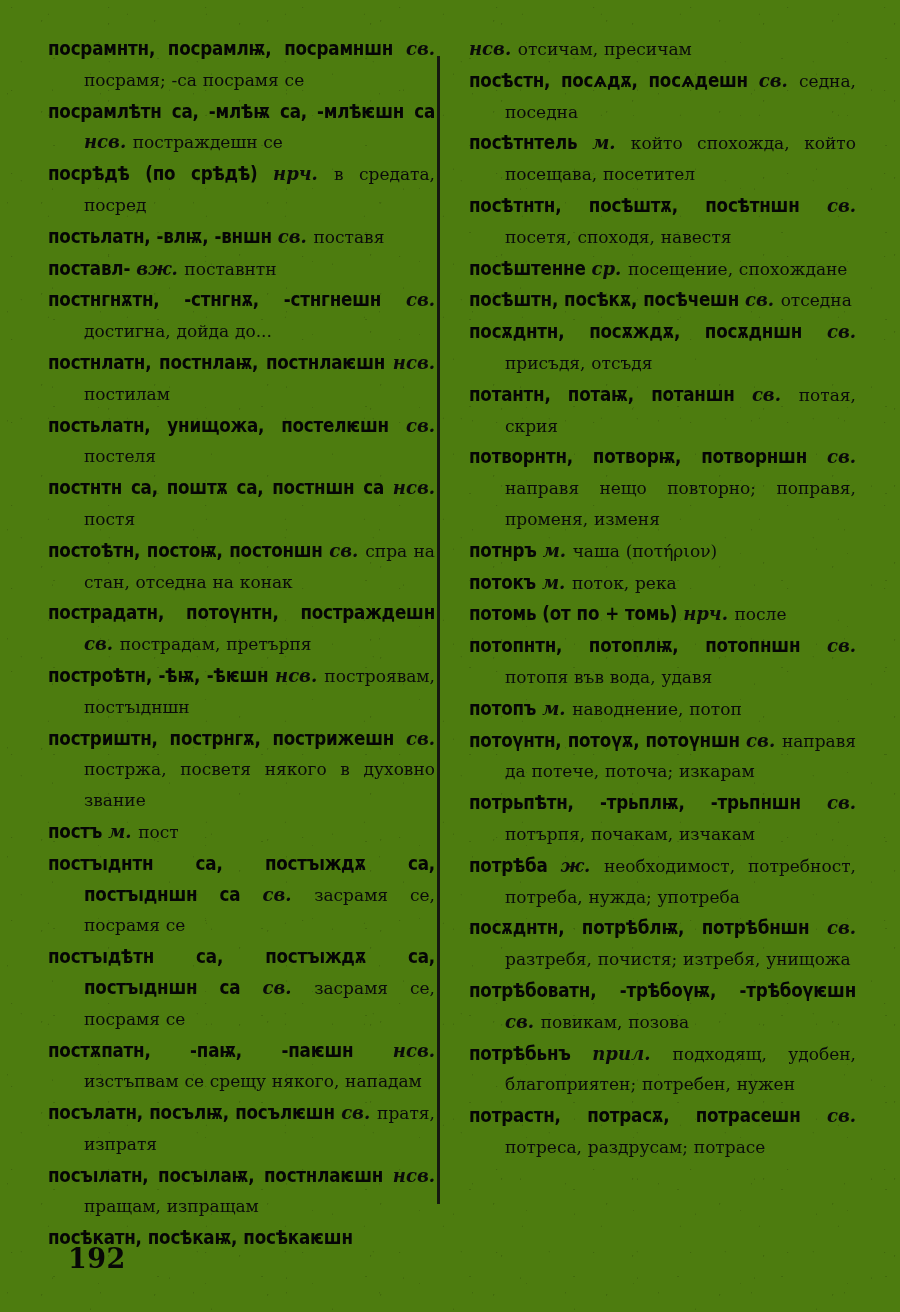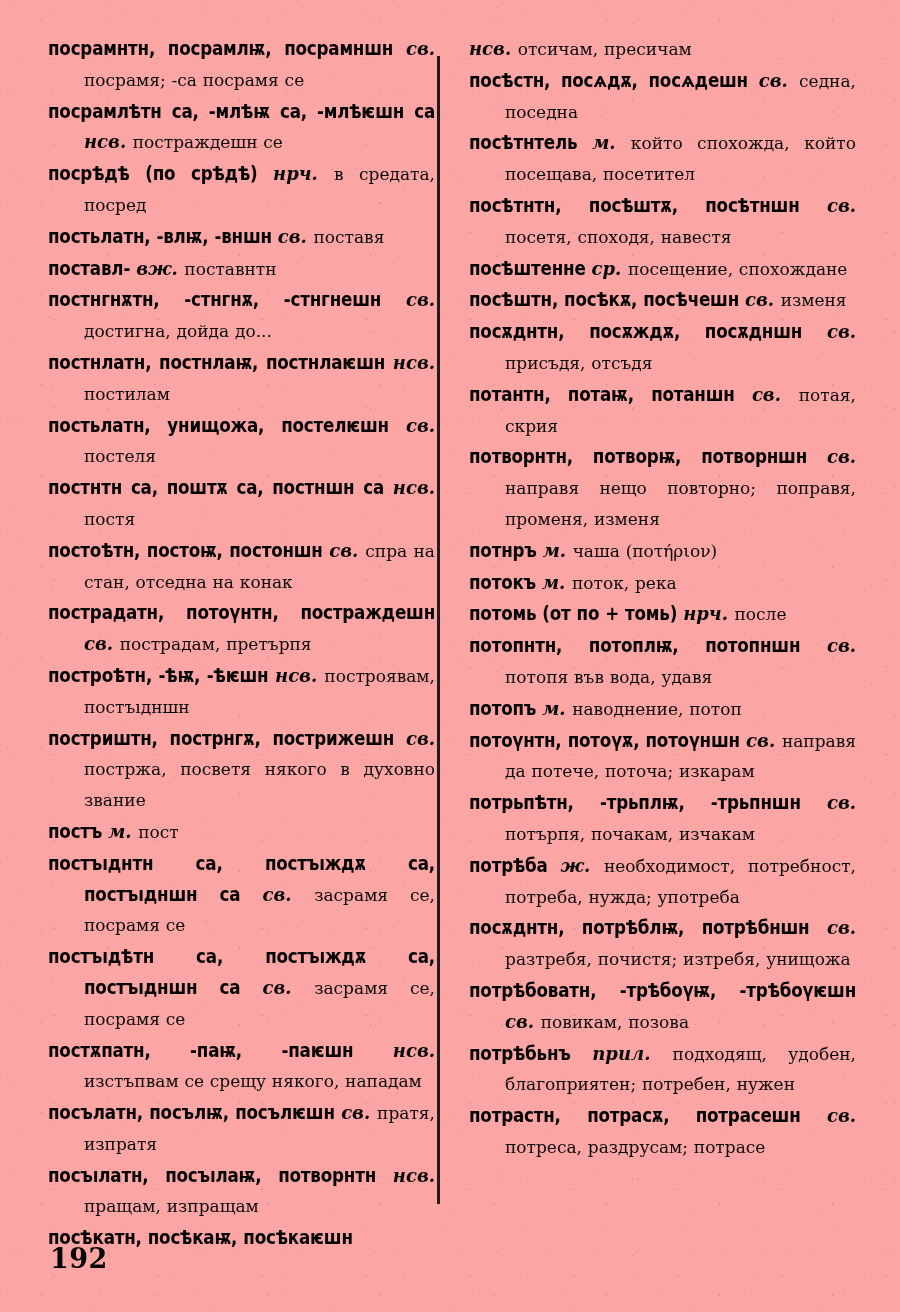--- a/index.html
+++ b/index.html
@@ -13,21 +13,21 @@
     overflow: hidden;
     font-family: "DejaVu Serif", "Liberation Serif", serif;
     color: #0a0a0a;
     position: relative;
   }
 
   
   .page {
     position: absolute;
     inset: 0;
-    background: #fca5a5;
+    background: #4d7c0f;
   }
   
   .grain {
     position: absolute;
     inset: 0;
     pointer-events: none;
     opacity: .30;
     background-image:
       radial-gradient(circle at 12% 9%,  rgba(0,0,0,.55) .6px, transparent .9px),
       radial-gradient(circle at 37% 23%, rgba(0,0,0,.45) .6px, transparent .9px),
@@ -104,21 +104,21 @@
   }
   
   .gl {
     font-family: "DejaVu Serif", "Liberation Serif", serif;
     font-weight: 400;
     font-size: 17px;
   }
 
   .folio {
     position: absolute;
-    left: 50px;
+    left: 68px;
     bottom: 38px;
     font-family: "DejaVu Serif", "Liberation Serif", serif;
     font-weight: 700;
     font-size: 27px;
     letter-spacing: .5px;
     color: #070707;
   }
 </style>
 </head>
 <body>
@@ -139,30 +139,30 @@
         <p class="entry"><span class="first"><span class="hw">постнтн са, поштѫ са, постншн са </span><span class="gr">нсв.</span> <span class="gl">постя</span></span></p>
         <p class="entry"><span class="first"><span class="hw">постоѣтн, постоѭ, постоншн </span><span class="gr">св.</span> <span class="gl">спра на стан, отседна на конак</span></span></p>
         <p class="entry"><span class="first"><span class="hw">пострадатн, потоүнтн, постраждешн </span><span class="gr">св.</span> <span class="gl">пострадам, претърпя</span></span></p>
         <p class="entry"><span class="first"><span class="hw">построѣтн, -ѣѭ, -ѣѥшн </span><span class="gr">нсв.</span> <span class="gl">построявам, постъıдншн</span></span></p>
         <p class="entry"><span class="first"><span class="hw">постриштн, пострнгѫ, пострижешн </span><span class="gr">св.</span> <span class="gl">постржа, посветя някого в духовно звание</span></span></p>
         <p class="entry"><span class="first"><span class="hw">постъ </span><span class="gr">м.</span> <span class="gl">пост</span></span></p>
         <p class="entry"><span class="first"><span class="hw">постъıднтн са, постъıждѫ са, постъıдншн са </span><span class="gr">св.</span> <span class="gl">засрамя се, посрамя се</span></span></p>
         <p class="entry"><span class="first"><span class="hw">постъıдѣтн са, постъıждѫ са, постъıдншн са </span><span class="gr">св.</span> <span class="gl">засрамя се, посрамя се</span></span></p>
         <p class="entry"><span class="first"><span class="hw">постѫпатн, -паѭ, -паѥшн </span><span class="gr">нсв.</span> <span class="gl">изстъпвам се срещу някого, нападам</span></span></p>
         <p class="entry"><span class="first"><span class="hw">посълатн, посълѭ, посълѥшн </span><span class="gr">св.</span> <span class="gl">пратя, изпратя</span></span></p>
-        <p class="entry"><span class="first"><span class="hw">посъıлатн, посъıлаѭ, потворнтн </span><span class="gr">нсв.</span> <span class="gl">пращам, изпращам</span></span></p>
+        <p class="entry"><span class="first"><span class="hw">посъıлатн, посъıлаѭ, постнлаѥшн </span><span class="gr">нсв.</span> <span class="gl">пращам, изпращам</span></span></p>
         <p class="entry"><span class="first"><span class="hw">посѣкатн, посѣкаѭ, посѣкаѥшн </span></span></p>
       </div>
     <div class="col col-right" id="right-col">
         <p class="entry"><span class="first"><span class="gr">нсв.</span> <span class="gl">отсичам, пресичам</span></span></p>
         <p class="entry"><span class="first"><span class="hw">посѣстн, посѧдѫ, посѧдешн </span><span class="gr">св.</span> <span class="gl">седна, поседна</span></span></p>
         <p class="entry"><span class="first"><span class="hw">посѣтнтель </span><span class="gr">м.</span> <span class="gl">който спохожда, който посещава, посетител</span></span></p>
         <p class="entry"><span class="first"><span class="hw">посѣтнтн, посѣштѫ, посѣтншн </span><span class="gr">св.</span> <span class="gl">посетя, споходя, навестя</span></span></p>
         <p class="entry"><span class="first"><span class="hw">посѣштенне </span><span class="gr">ср.</span> <span class="gl">посещение, спохождане</span></span></p>
-        <p class="entry"><span class="first"><span class="hw">посѣштн, посѣкѫ, посѣчешн </span><span class="gr">св.</span> <span class="gl">изменя</span></span></p>
+        <p class="entry"><span class="first"><span class="hw">посѣштн, посѣкѫ, посѣчешн </span><span class="gr">св.</span> <span class="gl">отседна</span></span></p>
         <p class="entry"><span class="first"><span class="hw">посѫднтн, посѫждѫ, посѫдншн </span><span class="gr">св.</span> <span class="gl">присъдя, отсъдя</span></span></p>
         <p class="entry"><span class="first"><span class="hw">потантн, потаѭ, потаншн </span><span class="gr">св.</span> <span class="gl">потая, скрия</span></span></p>
         <p class="entry"><span class="first"><span class="hw">потворнтн, потворѭ, потворншн </span><span class="gr">св.</span> <span class="gl">направя нещо повторно; поправя, променя, изменя</span></span></p>
         <p class="entry"><span class="first"><span class="hw">потнръ </span><span class="gr">м.</span> <span class="gl">чаша (ποτήριον)</span></span></p>
         <p class="entry"><span class="first"><span class="hw">потокъ </span><span class="gr">м.</span> <span class="gl">поток, река</span></span></p>
         <p class="entry"><span class="first"><span class="hw">потомь (от по + томь) </span><span class="gr">нрч.</span> <span class="gl">после</span></span></p>
         <p class="entry"><span class="first"><span class="hw">потопнтн, потоплѭ, потопншн </span><span class="gr">св.</span> <span class="gl">потопя във вода, удавя</span></span></p>
         <p class="entry"><span class="first"><span class="hw">потопъ </span><span class="gr">м.</span> <span class="gl">наводнение, потоп</span></span></p>
         <p class="entry"><span class="first"><span class="hw">потоүнтн, потоүѫ, потоүншн </span><span class="gr">св.</span> <span class="gl">направя да потече, поточа; изкарам</span></span></p>
         <p class="entry"><span class="first"><span class="hw">потрьпѣтн, -трьплѭ, -трьпншн </span><span class="gr">св.</span> <span class="gl">потърпя, почакам, изчакам</span></span></p>

